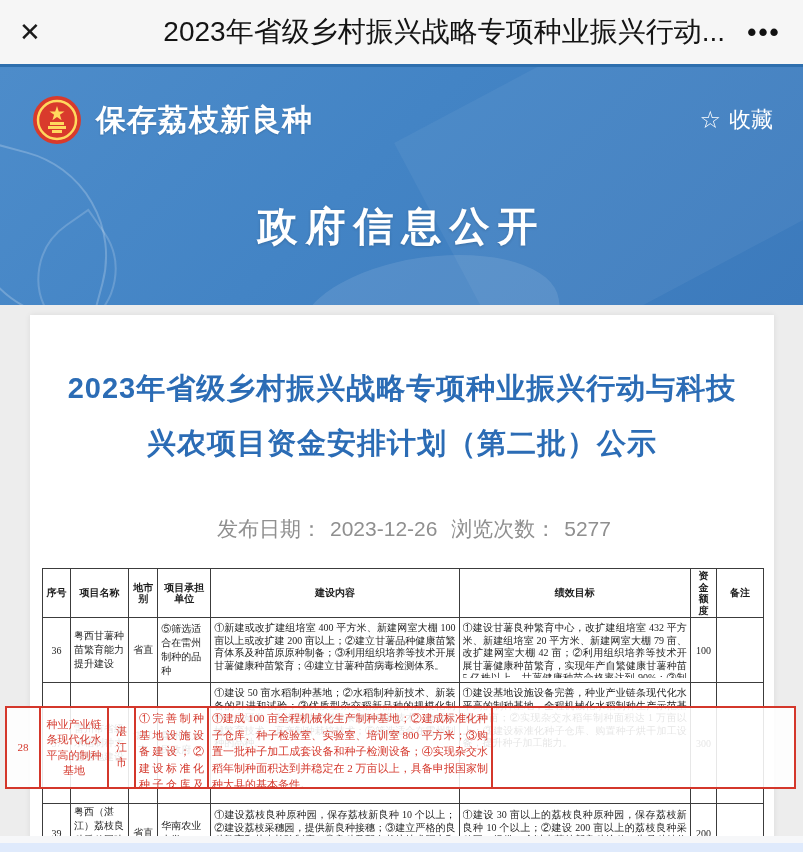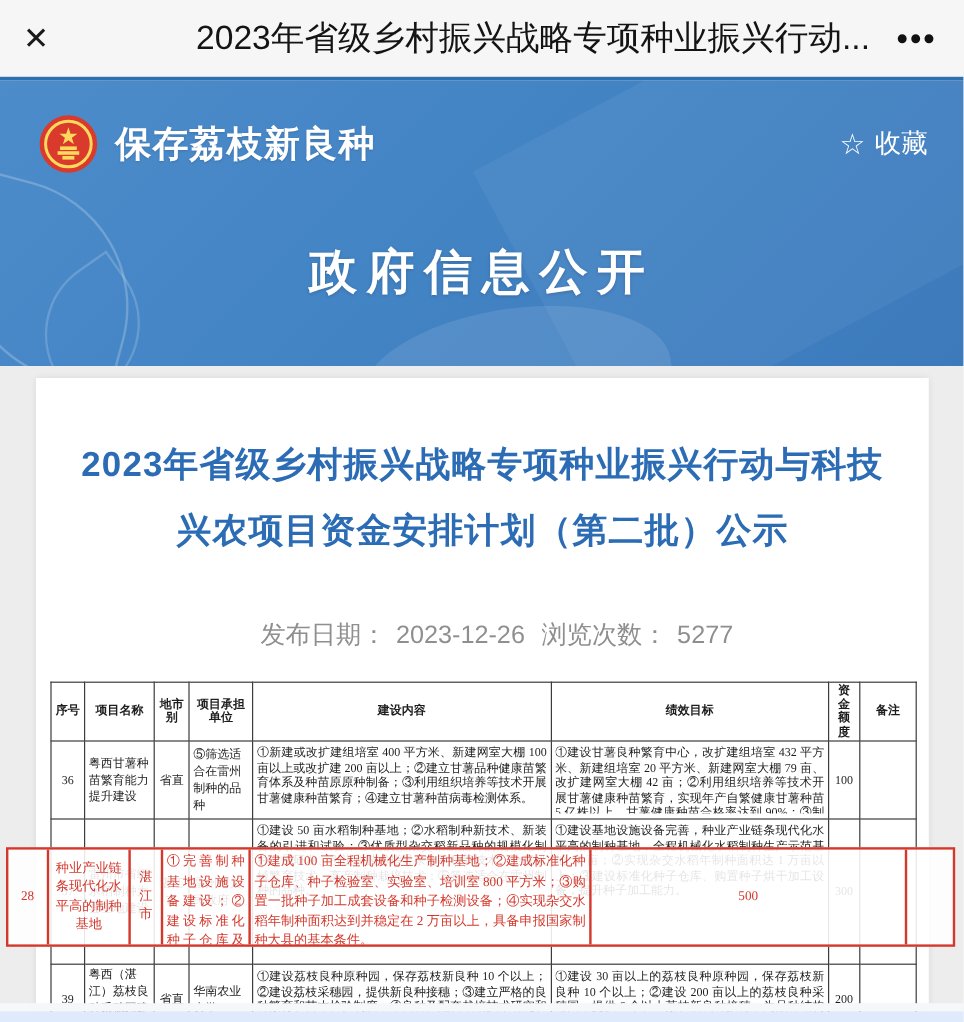--- a/index.html
+++ b/index.html
@@ -195,20 +195,19 @@
     </tbody>
       </table>
   </div>
 
   <div class="red-row">
     <div class="rc rcc">28</div>
     <div class="rc rcc">种业产业链条现代化水平高的制种基地</div>
     <div class="rc rcc">湛江市</div>
     <div class="rc">①完善制种基地设施设备建设；②建设标准化种子仓库及配套设施；③建设水稻全程机械化制种示范基地，开展全程机械化制种示范推广；④购置种子加工成套设备和种子检验检测仪器设备设施；⑤开展水稻制种基地病虫害信息化采集、种子检验检测。</div>
     <div class="rc">①建成 100 亩全程机械化生产制种基地；②建成标准化种子仓库、种子检验室、实验室、培训室 800 平方米；③购置一批种子加工成套设备和种子检测设备；④实现杂交水稻年制种面积达到并稳定在 2 万亩以上，具备申报国家制种大县的基本条件。</div>
-    <div class="rc rcc">500</div>
     <div class="rc"></div>
   </div>
 
   <div class="bottom-white"></div>
   <div class="bottom-strip"></div>
 
 </div>
 
 </body></html>

